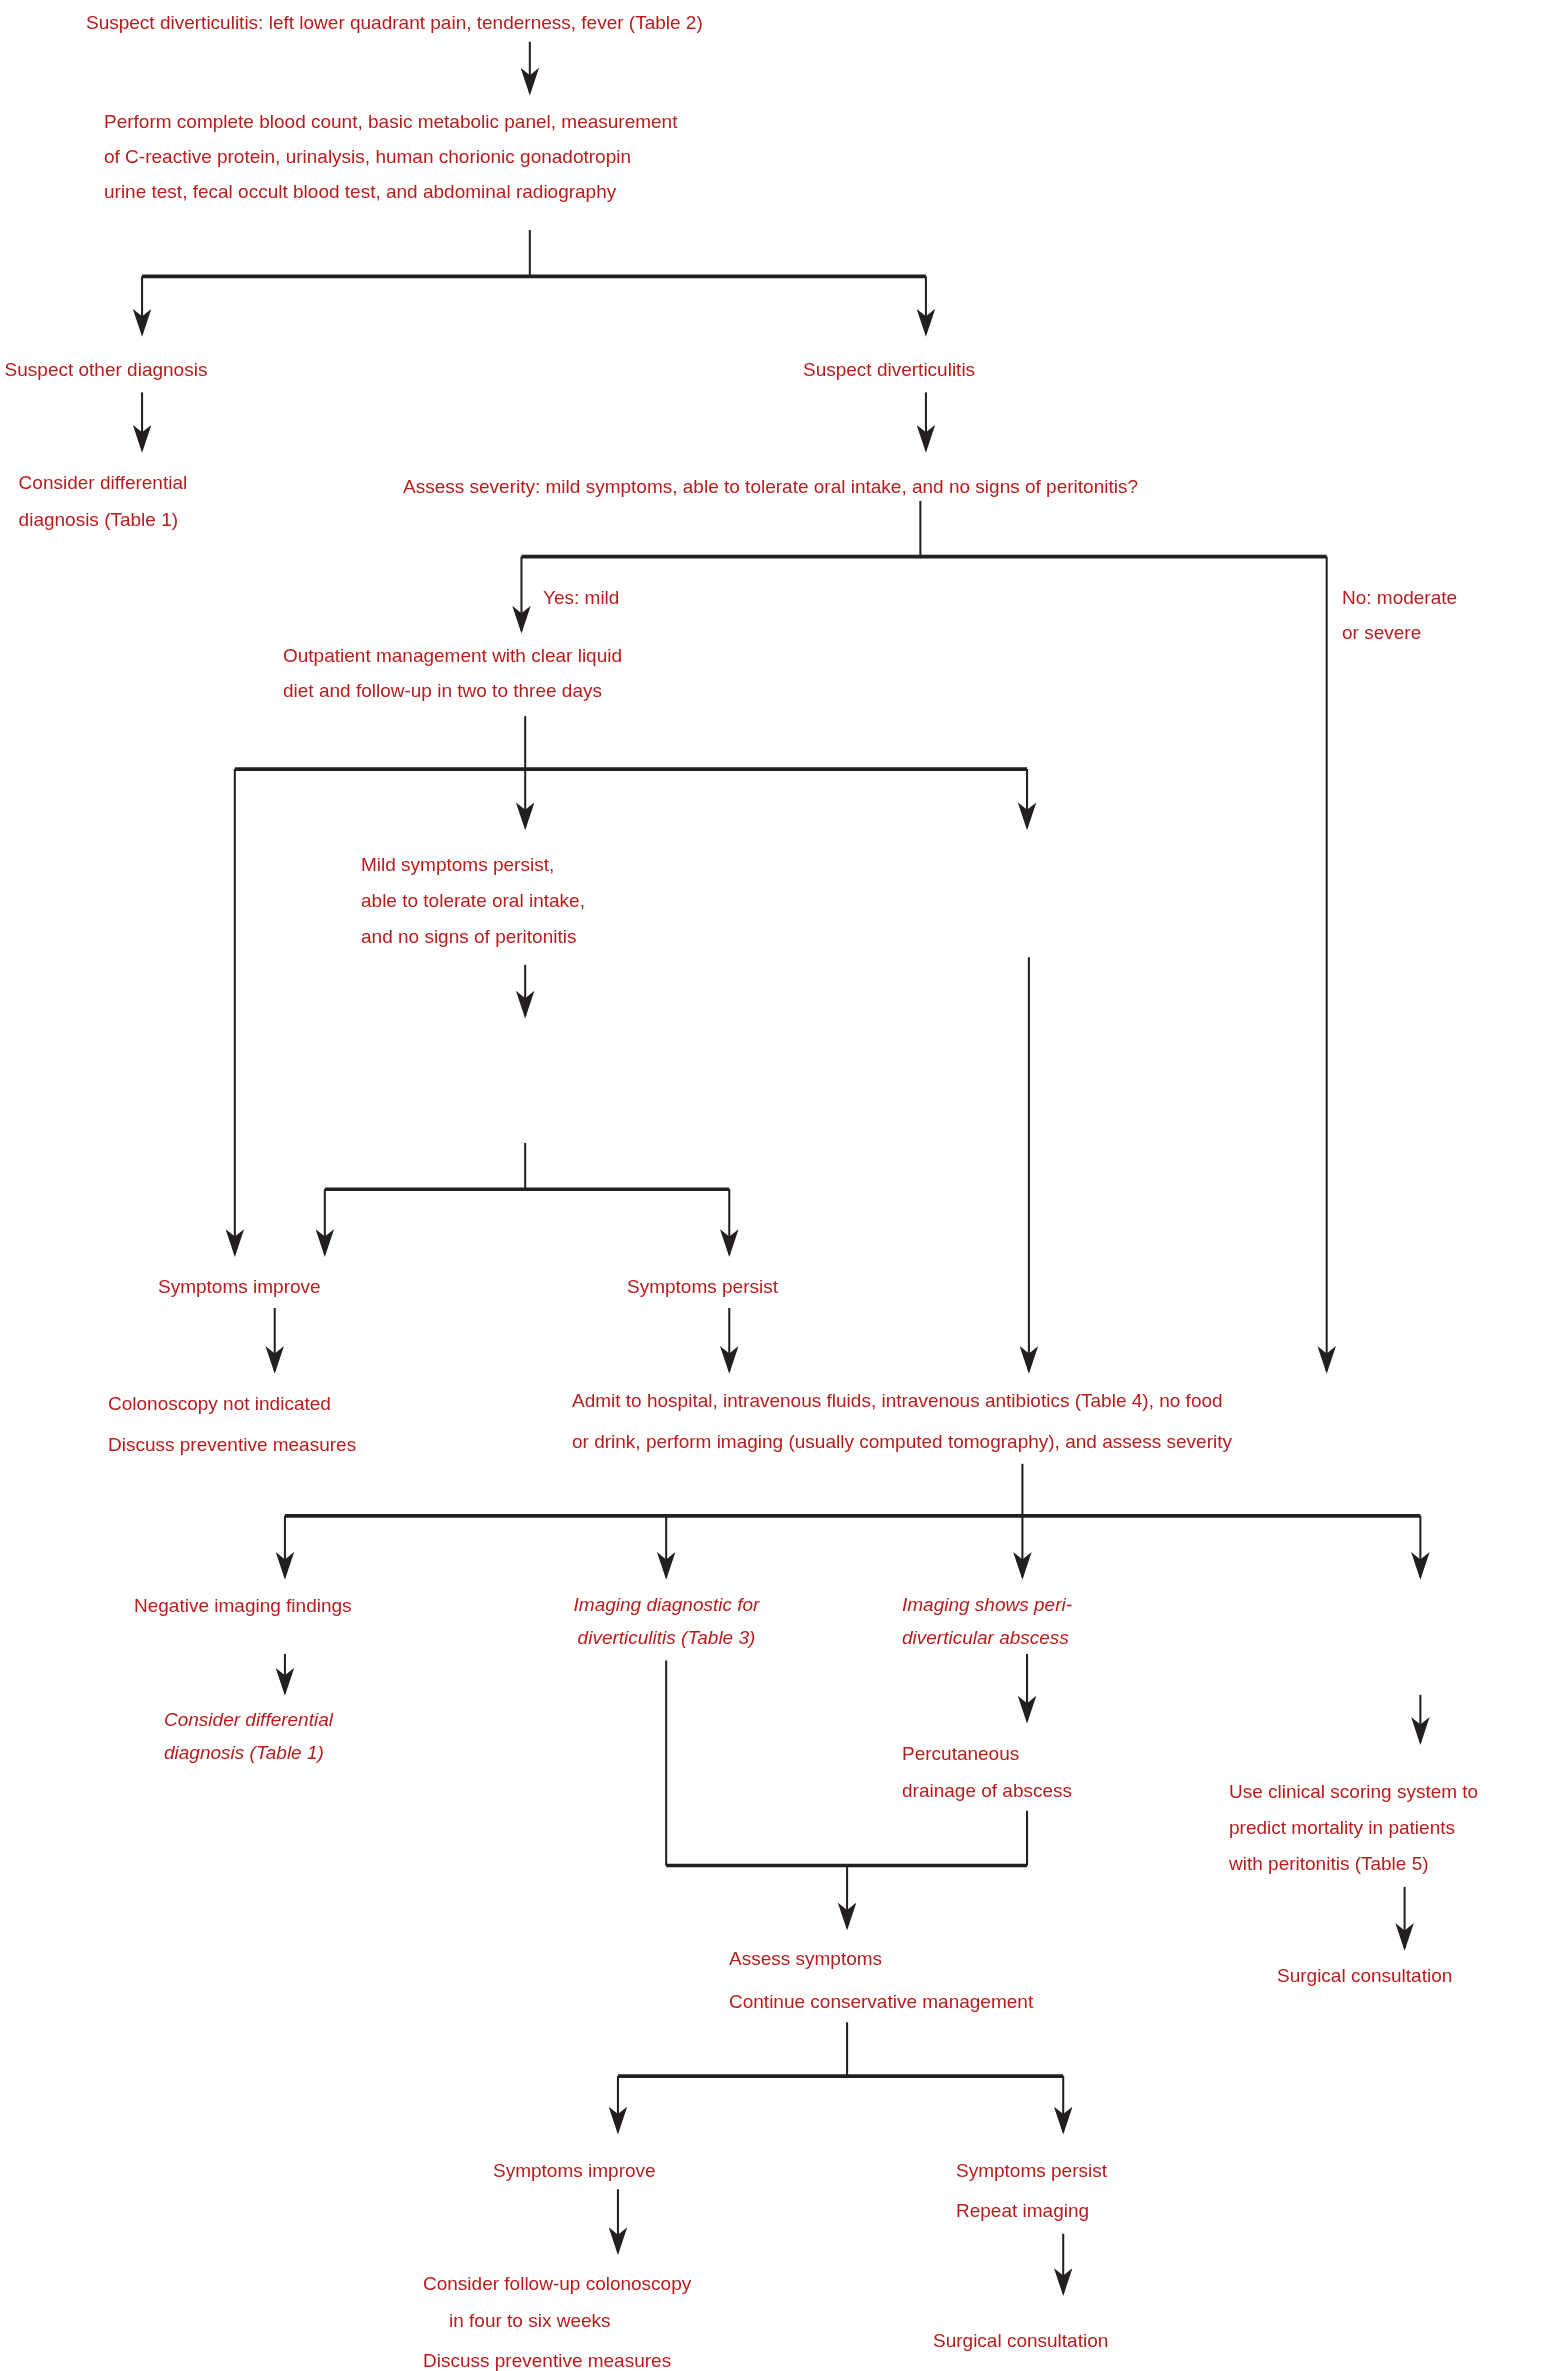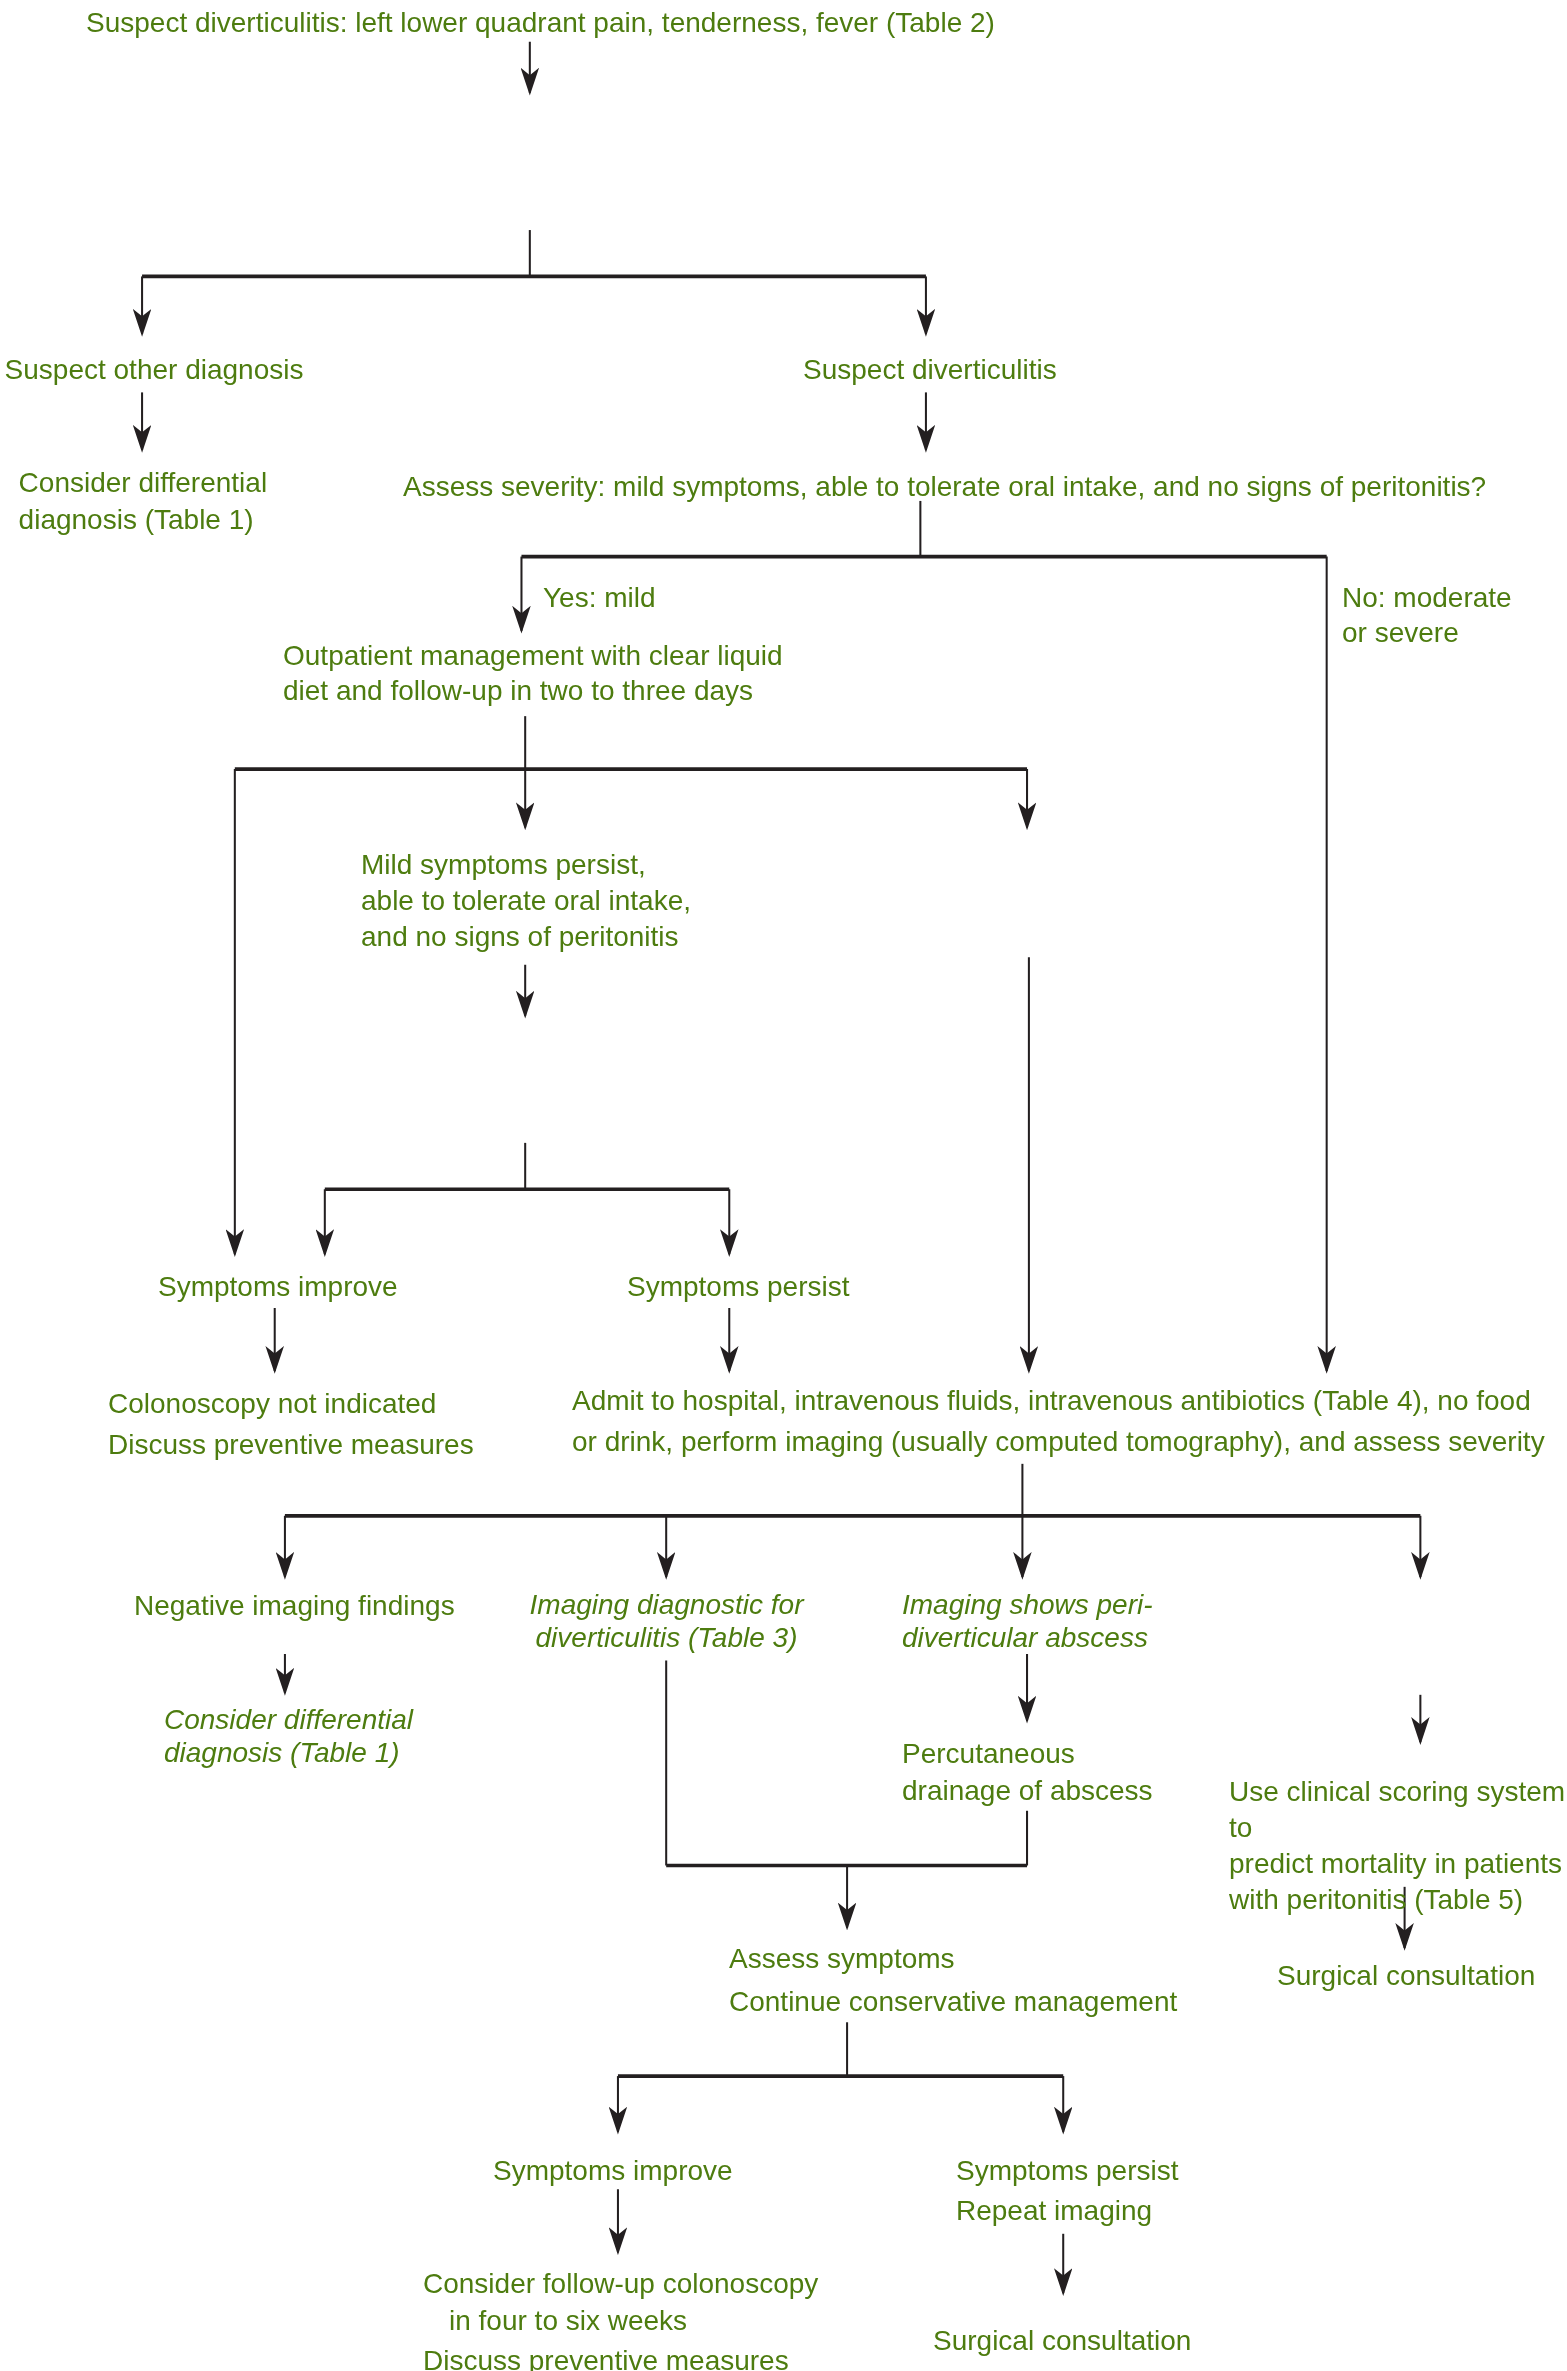--- a/index.html
+++ b/index.html
@@ -15,22 +15,22 @@
     position: absolute;
     left: 0; top: 0;
     width: 1568px;
     height: 2372px;
   }
   #connectors line { stroke: #231f20; }
   #connectors line.v { stroke-width: 2.2px; }
   #connectors line.h { stroke-width: 4px; }
   .node {
     position: absolute;
-    color: #4d7c0f;
-    font-size: 28px;
+    color: #b91c1c;
+    font-size: 19px;
     line-height: 35px;
     white-space: pre-line;
     letter-spacing: 0px;
   }
   .lh36 { line-height: 33px; font-style: italic; }
   .lh39 { line-height: 36px; }
   .lh40 { line-height: 37px; }
   .lh44 { line-height: 41px; }
   .ctr  { text-align: center; }
 </style>
@@ -94,20 +94,23 @@
 
     <line class="v" x1="913" y1="2180" x2="913" y2="2237"></line>
     <line class="h" x1="666" y1="2238" x2="1146" y2="2238"></line>
     <line class="v" x1="666" y1="2238" x2="666" y2="2298" marker-end="url(#ah)"></line>
     <line class="v" x1="1146" y1="2238" x2="1146" y2="2298" marker-end="url(#ah)"></line>
     <line class="v" x1="666" y1="2360" x2="666" y2="2428" marker-end="url(#ah)"></line>
     <line class="v" x1="1146" y1="2408" x2="1146" y2="2472" marker-end="url(#ah)"></line>
   </svg>
 
   <div class="node" style="left:86px;   top:4.6px;">Suspect diverticulitis: left lower quadrant pain, tenderness, fever (Table 2)</div>
+  <div class="node" style="left:104px;  top:104px;">Perform complete blood count, basic metabolic panel, measurement
+of C-reactive protein, urinalysis, human chorionic gonadotropin
+urine test, fecal occult blood test, and abdominal radiography</div>
   <div class="node" style="left:4.6px;    top:352px;">Suspect other diagnosis</div>
   <div class="node" style="left:803px;  top:352px;">Suspect diverticulitis</div>
   <div class="node lh40" style="left:18.6px; top:464px;">Consider differential
 diagnosis (Table 1)</div>
   <div class="node" style="left:403px;  top:469px;">Assess severity: mild symptoms, able to tolerate oral intake, and no signs of peritonitis?</div>
   <div class="node" style="left:543px;  top:580px;">Yes: mild</div>
   <div class="node" style="left:1342px; top:580px;">No: moderate
 or severe</div>
   <div class="node lh39" style="left:361px; top:847px;">Mild symptoms persist,
 able to tolerate oral intake,

